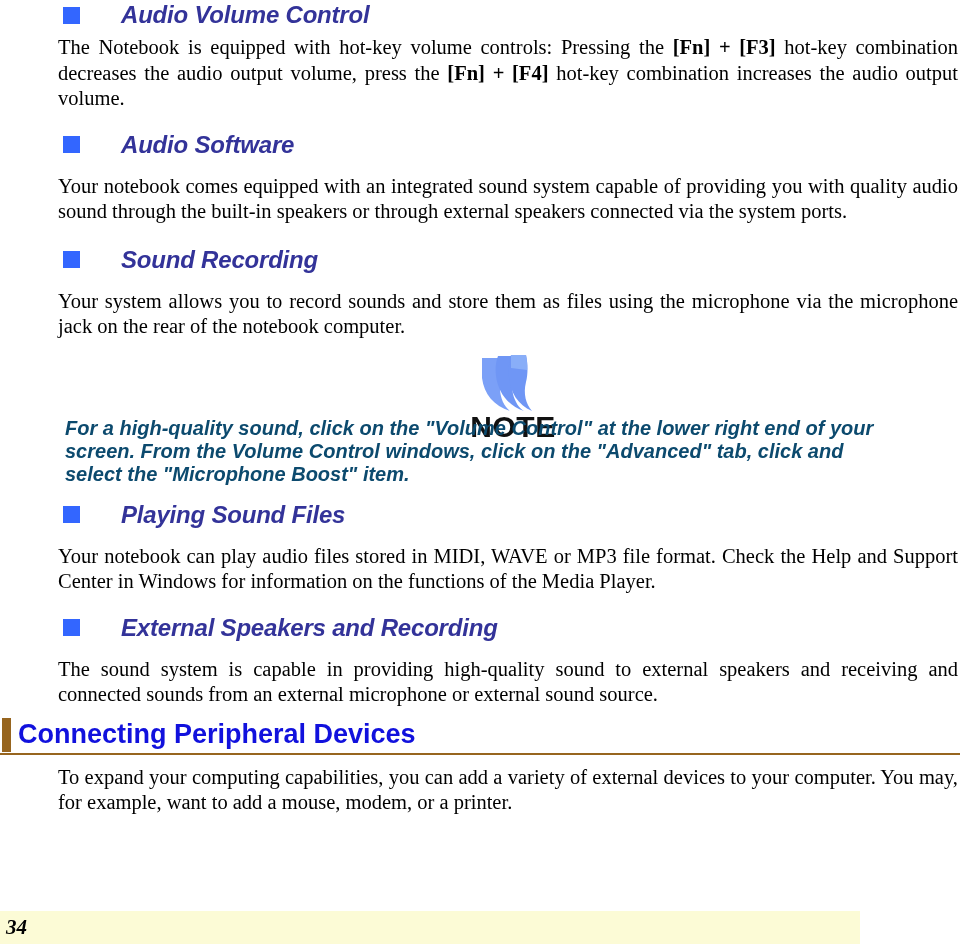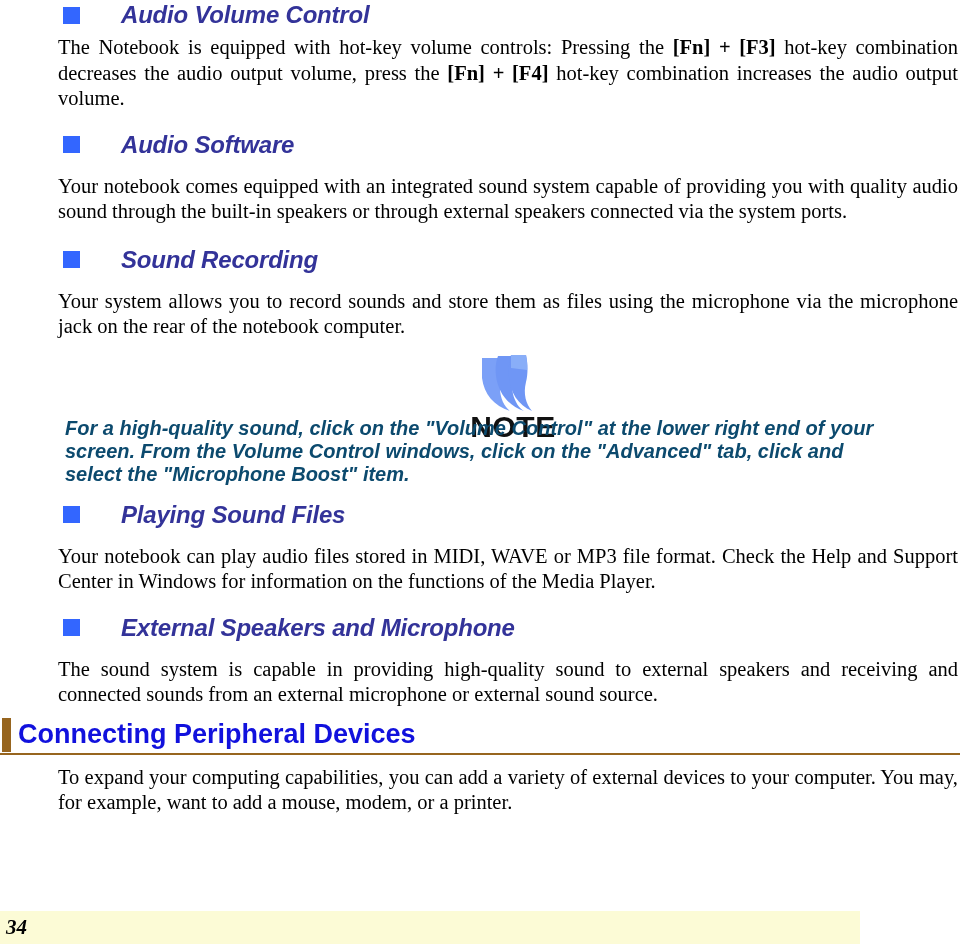--- a/index.html
+++ b/index.html
@@ -191,21 +191,21 @@
   </div>
 
   <div class="sub-heading" style="margin-top:14px;">
     <span class="bullet-square"></span>
     <span class="sub-heading-text">Playing Sound Files</span>
   </div>
   <p class="body-par spaced">Your notebook can play audio files stored in MIDI, WAVE or MP3 file format.  Check the Help and Support Center in Windows for information on the functions of the Media Player.</p>
 
   <div class="sub-heading" style="margin-top:18px;">
     <span class="bullet-square"></span>
-    <span class="sub-heading-text">External Speakers and Microphone</span>
+    <span class="sub-heading-text">External Speakers and Recording</span>
   </div>
   <p class="body-par spaced">The sound system is capable in providing high-quality sound to external speakers and receiving and connected sounds from an external microphone or external sound source.</p>
 
   <div class="major-heading-wrap">
     <div class="major-heading">
       <span class="major-bar"></span>
       <span class="major-heading-text">Connecting Peripheral Devices</span>
     </div>
     <div class="major-rule"></div>
   </div>

